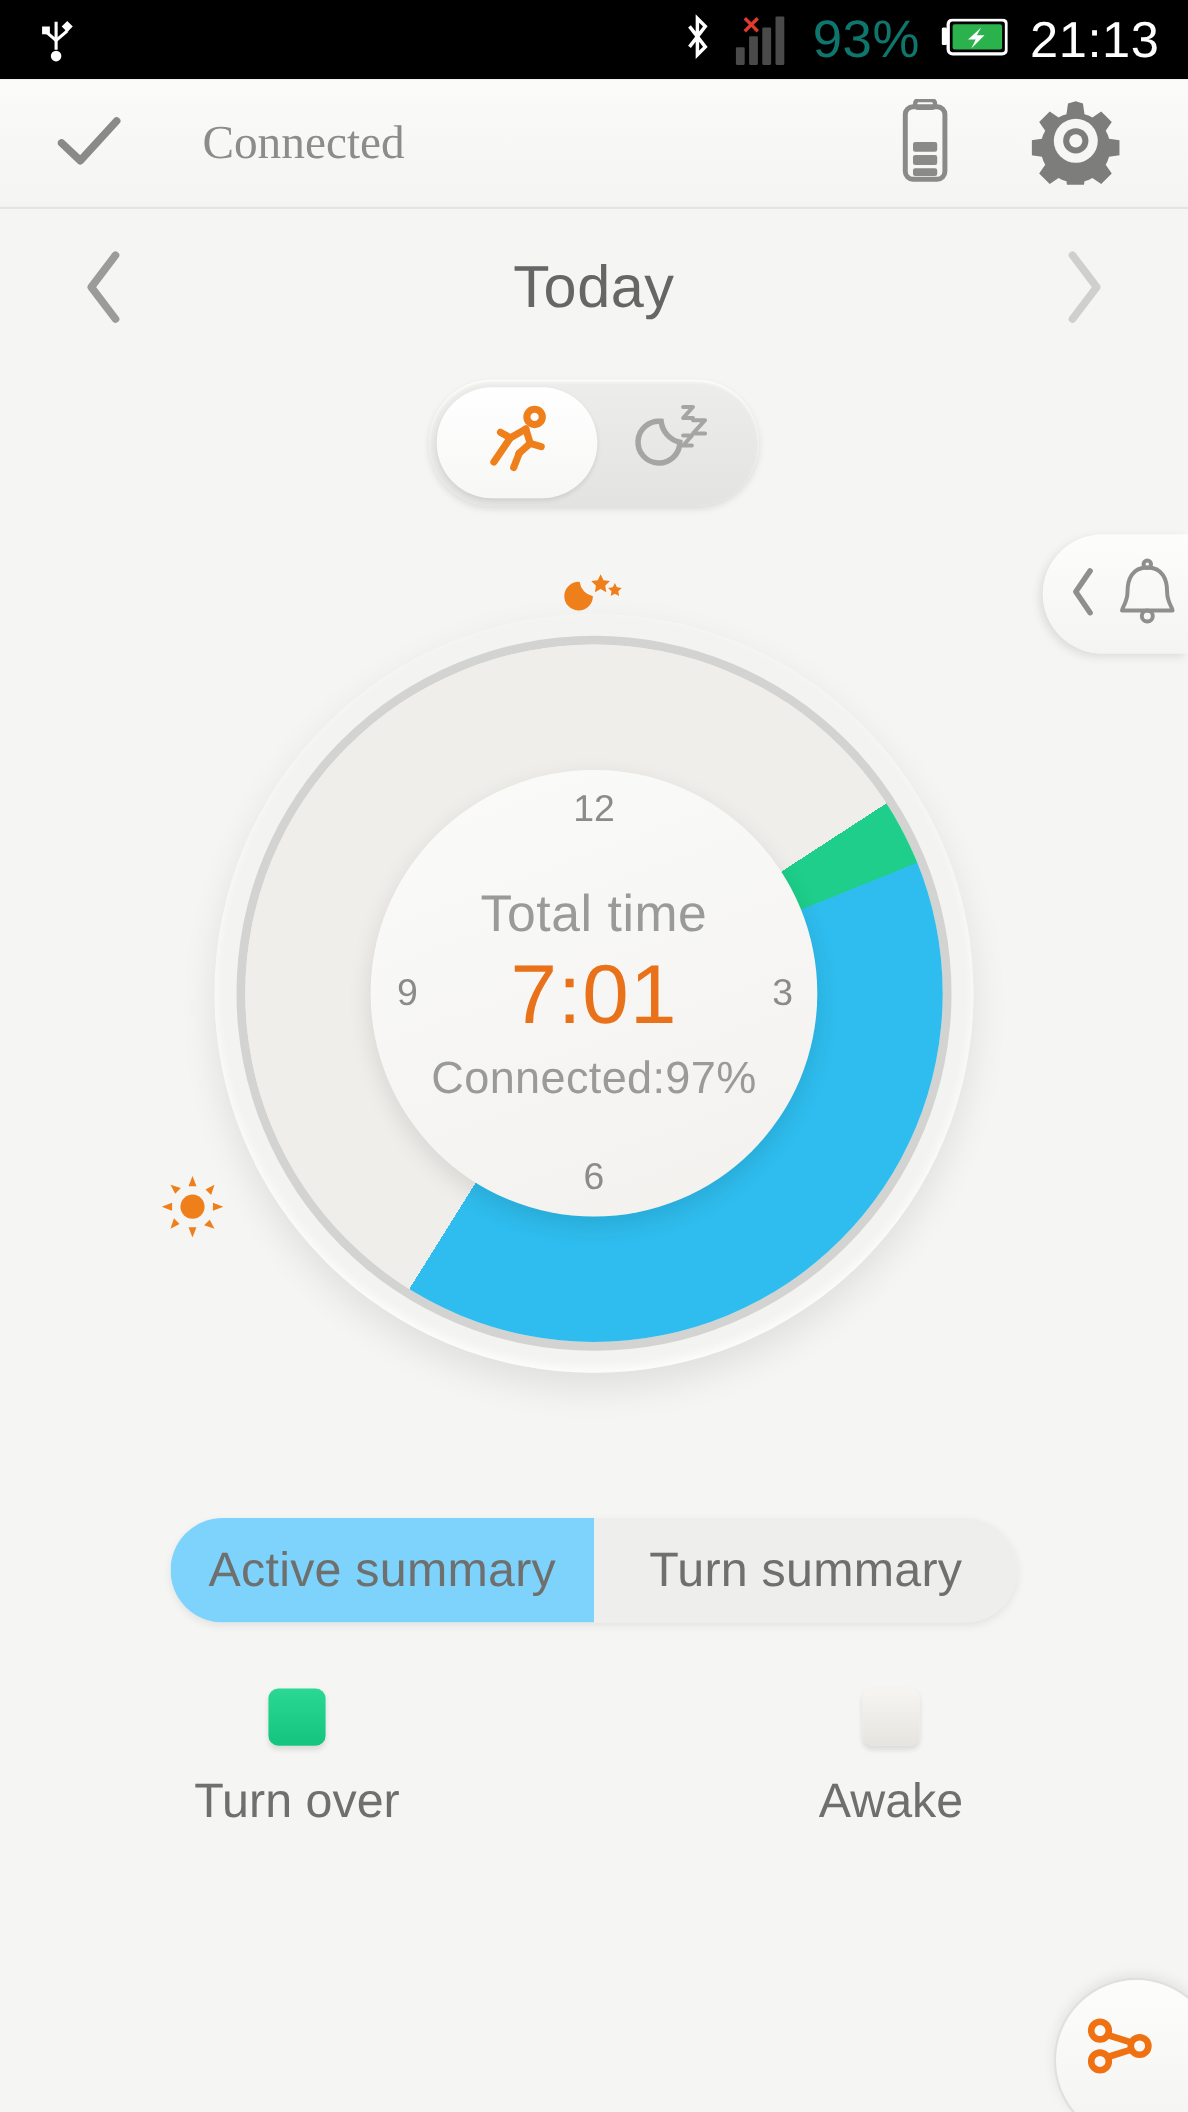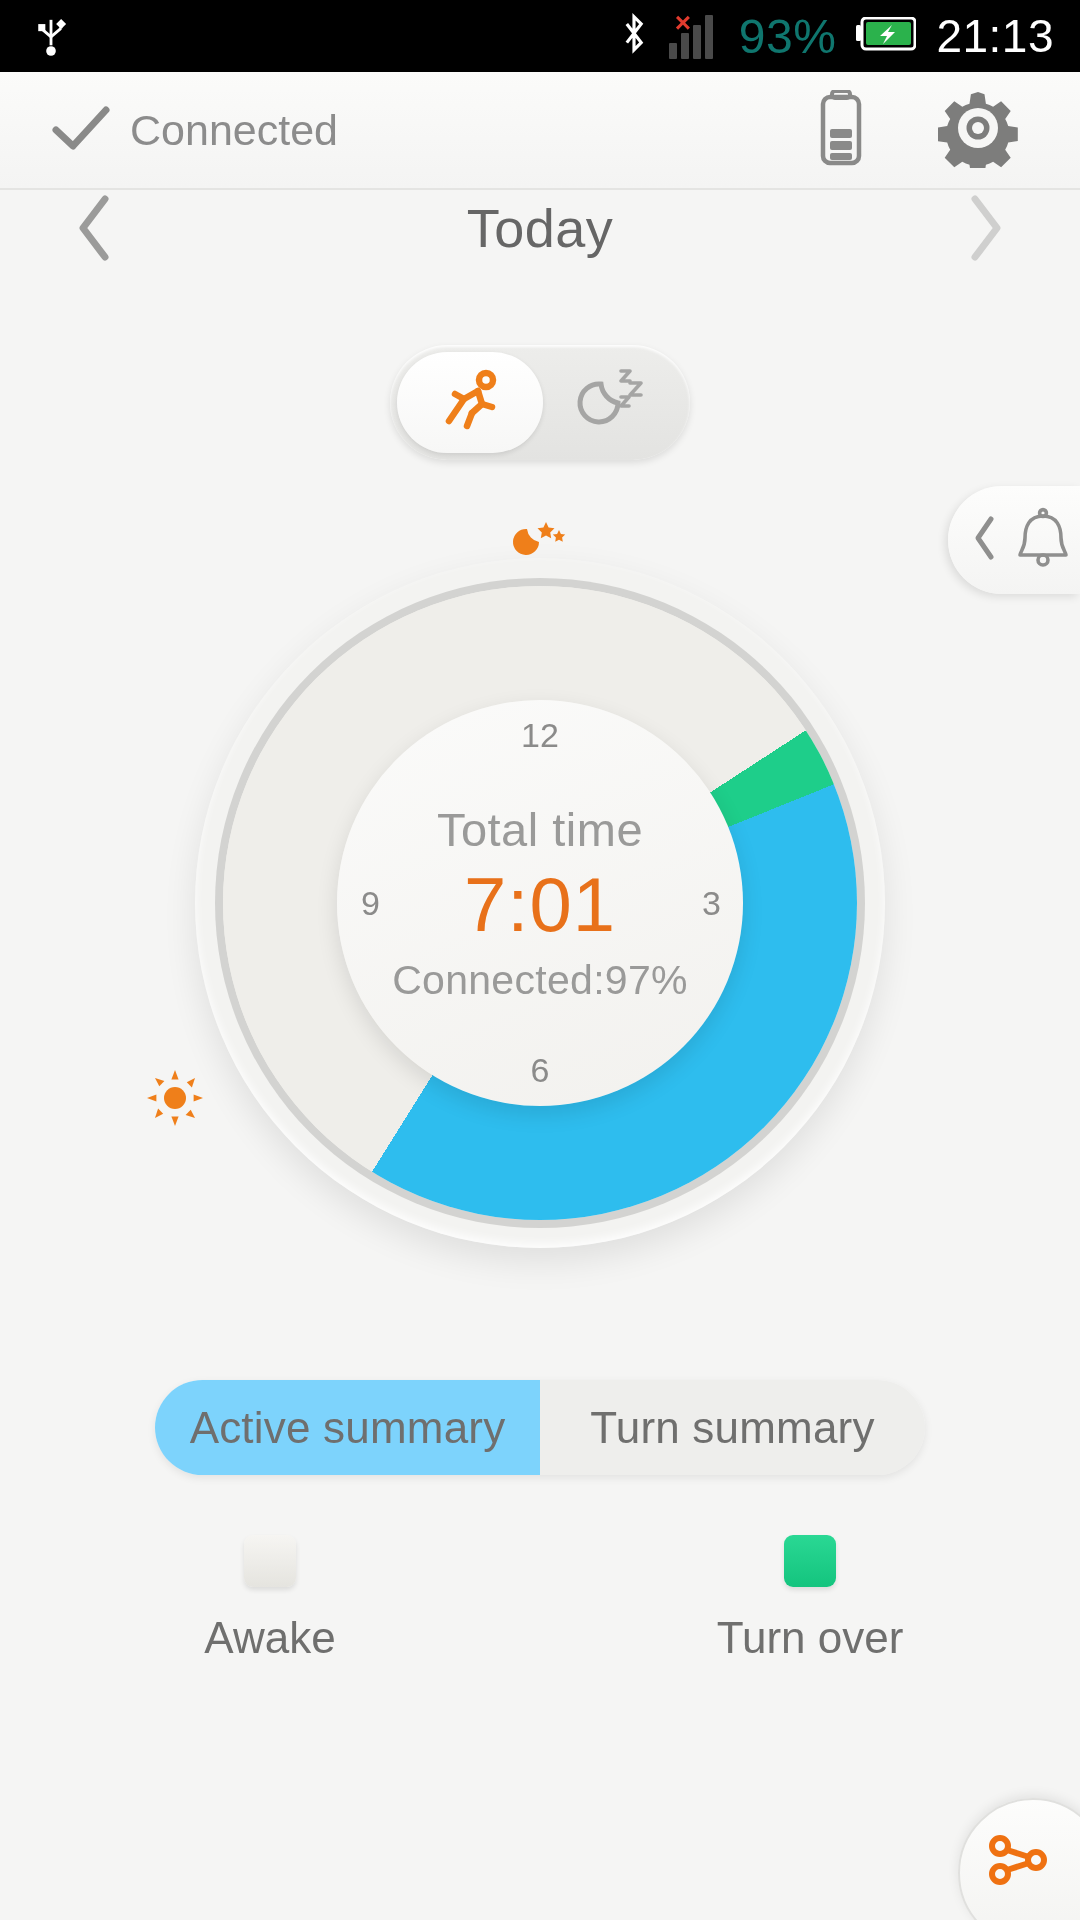--- a/index.html
+++ b/index.html
@@ -29,28 +29,28 @@
   
   .app-header {
     position:absolute; top:72px; left:0;
     width:1080px; height:118px;
     background:linear-gradient(#fbfbfa,#f4f4f3);
     border-bottom:2px solid #e4e4e2;
     display:flex; align-items:center;
   }
   .hdr-check { margin-left:52px; }
   .hdr-status-text {
-    margin-left:20px;
-    font-size:43px; color:#8c8c8c; font-weight:400;
+    margin-left:74px;
+    font-size:43px; color:#8c8c8c; font-weight:400;font-family:Liberation Serif, serif;
   }
   .hdr-icons { margin-left:auto; display:flex; align-items:center; gap:74px; padding-right:62px; }
 
   
   .date-nav {
-    position:absolute; top:173px; left:0;
+    position:absolute; top:206px; left:0;
     width:1080px; height:110px;
     display:flex; align-items:center; justify-content:center;
   }
   .date-title { font-size:54px; color:#666; font-weight:400; letter-spacing:0.5px; }
   .nav-arrow {
     position:absolute; top:50%; transform:translateY(-50%);
     width:70px; height:70px;
     display:flex; align-items:center; justify-content:center;
   }
   .nav-prev { left:60px; }
@@ -382,26 +382,26 @@
   <div class="sum-tab active">
     <span>Active summary</span>
   </div>
   <div class="sum-tab inactive">
     <span>Turn summary</span>
   </div>
 </div>
 
 <div class="legend">
   <div class="legend-item">
+    <span class="legend-swatch" style="background:linear-gradient(#2ad894,#14c47e);"></span>
+    <span class="legend-label">Turn over</span>
+  </div>
+  <div class="legend-item">
     <span class="legend-swatch" style="background:linear-gradient(#f6f5f2,#e5e4df);"></span>
     <span class="legend-label">Awake</span>
-  </div>
-  <div class="legend-item">
-    <span class="legend-swatch" style="background:linear-gradient(#2ad894,#14c47e);"></span>
-    <span class="legend-label">Turn over</span>
   </div>
 </div>
 
 <div class="share-fab">
   <span>
     <svg width="64" height="64" viewBox="0 0 64 64">
       <g fill="none" stroke="#ef7111" stroke-width="6">
         <circle cx="14" cy="22" r="8"></circle>
         <circle cx="14" cy="50" r="8"></circle>
         <circle cx="50" cy="36" r="8"></circle>

